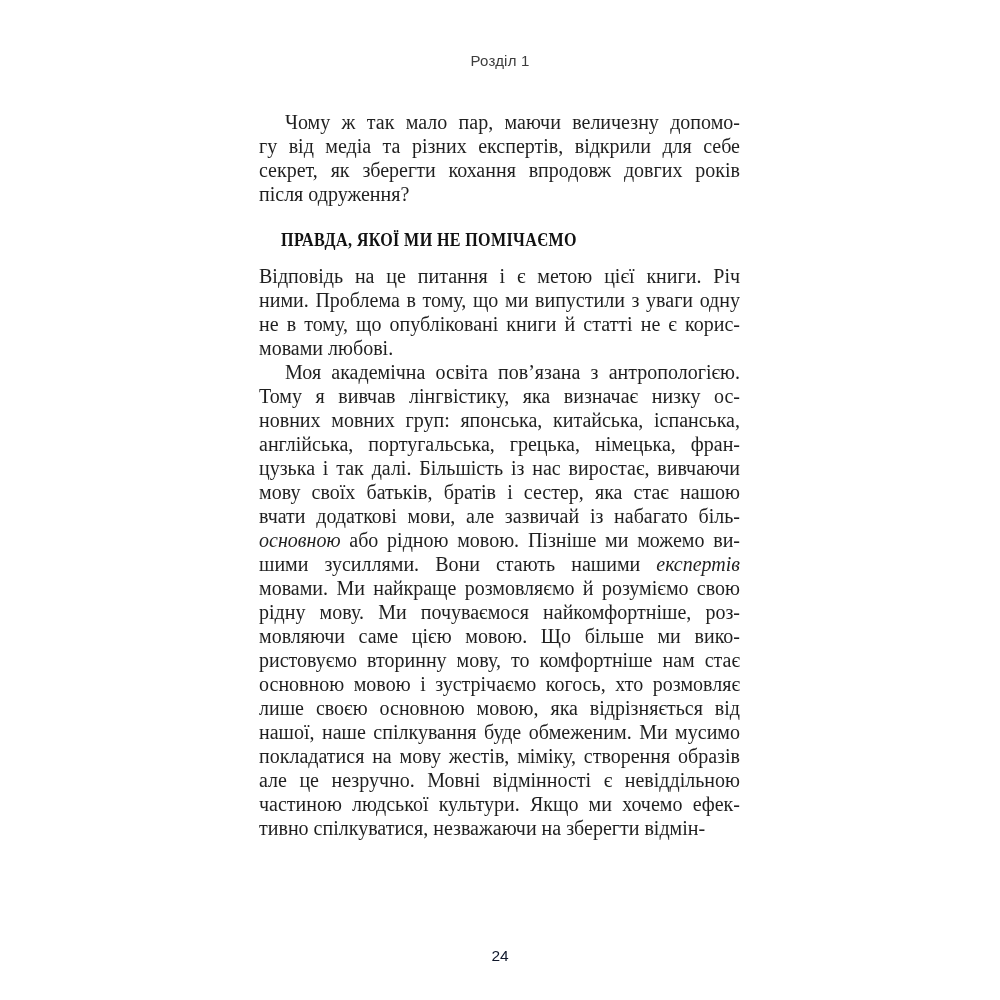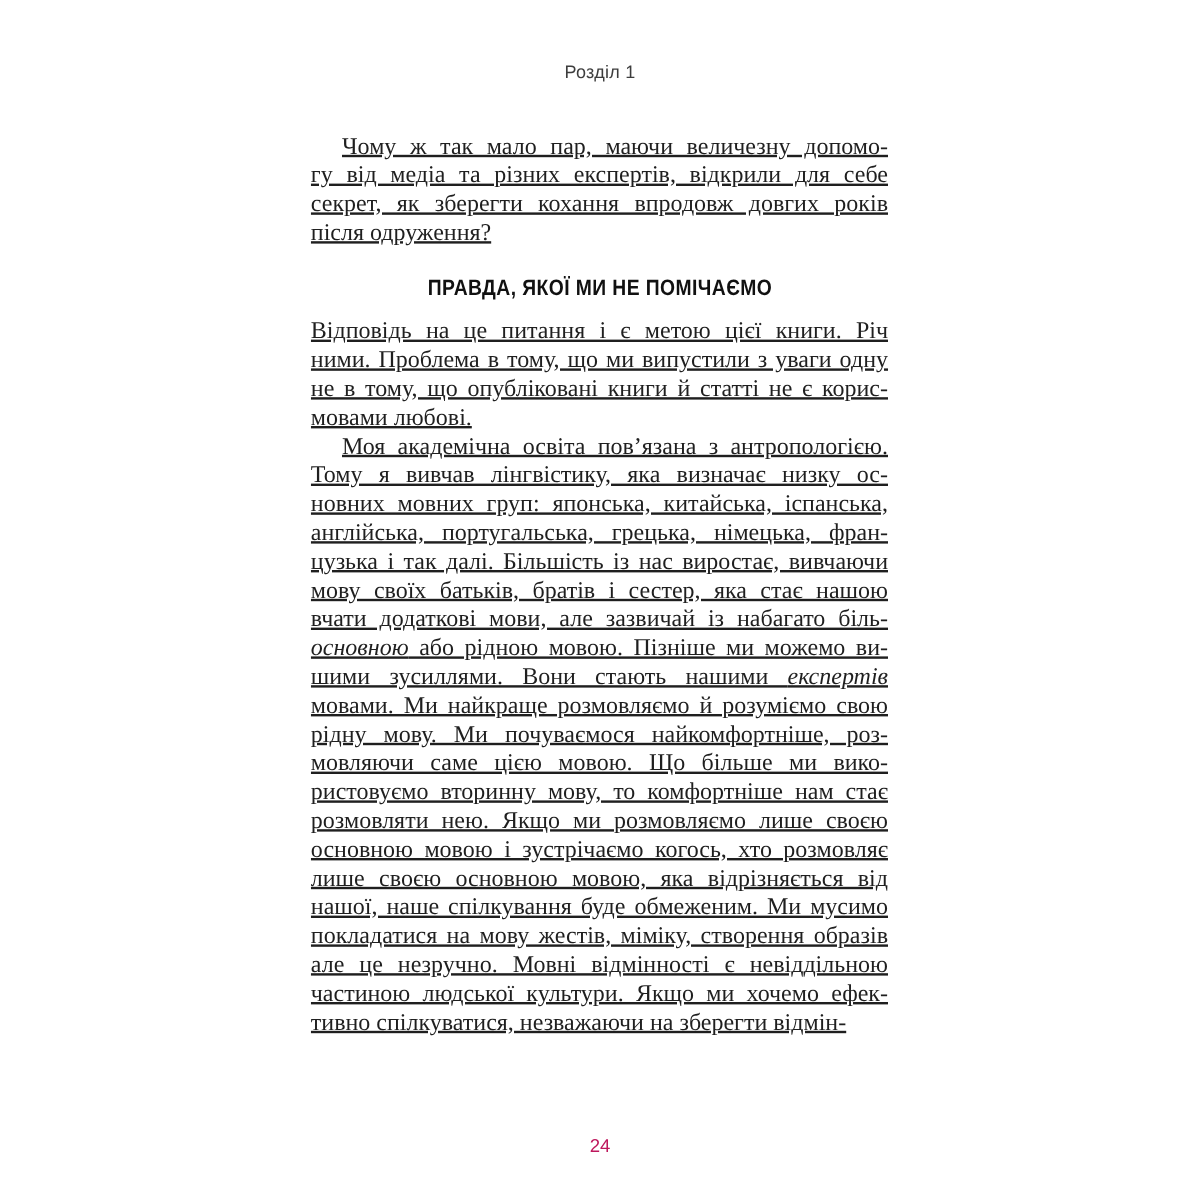--- a/index.html
+++ b/index.html
@@ -29,59 +29,59 @@
     letter-spacing: 0.2px;
   }
   .content {
     position: absolute;
     left: 259px;
     top: 98px;
     width: 481px;
     color: #1f1f1f;
     font-size: 20px;
   }
-  .para { margin: 0; text-decoration: underline; }
+  .para { margin: 0; }
   .line {
     line-height: 24px;
     height: 24px;
     text-align: justify;
     text-align-last: justify;
     overflow: hidden;
   }
   .line.first { padding-left: 26px; }
   .line.last { text-align-last: left; }
   .italic { font-style: italic; }
   .section-heading {
     margin-top: 22px;
     margin-bottom: 12px;
     height: 24px;
     line-height: 24px;
-    text-align: center;
-    font-family: Liberation Sans, sans-serif;
+    text-align: left;
+    font-family: Liberation Serif, serif;
     font-weight: bold;
     font-size: 18.5px;
     color: #111111;
   }
   .heading-inner {
     display: inline-block;
     transform: scaleX(0.87);
     transform-origin: center;
     letter-spacing: 0.4px;
     white-space: nowrap;
   }
   .page-number {
     position: absolute;
     top: 935px;
     left: 0;
     width: 100%;
     text-align: center;
     font-family: "Liberation Sans", sans-serif;
     font-size: 15.5px;
     line-height: 17px;
-    color: #be185d;
+    color: #0f172a;
   }
 </style>
 </head>
 <body>
 
 <div class="page">
   <div class="running-head">Розділ 1</div>
 
   <div class="content">
       <div class="para">
@@ -104,21 +104,20 @@
         <div class="line">англійська, португальська, грецька, німецька, фран-</div>
         <div class="line">цузька і так далі. Більшість із нас виростає, вивчаючи</div>
         <div class="line">мову своїх батьків, братів і сестер, яка стає нашою</div>
         <div class="line">вчати додаткові мови, але зазвичай із набагато біль-</div>
         <div class="line"><span class="italic">основною</span><span> або рідною мовою. Пізніше ми можемо ви-</span></div>
         <div class="line"><span>шими зусиллями. Вони стають нашими </span><span class="italic">експертів</span></div>
         <div class="line">мовами. Ми найкраще розмовляємо й розуміємо свою</div>
         <div class="line">рідну мову. Ми почуваємося найкомфортніше, роз-</div>
         <div class="line">мовляючи саме цією мовою. Що більше ми вико-</div>
         <div class="line">ристовуємо вторинну мову, то комфортніше нам стає</div>
-        <div class="line">розмовляти нею. Якщо ми розмовляємо лише своєю</div>
         <div class="line">основною мовою і зустрічаємо когось, хто розмовляє</div>
         <div class="line">лише своєю основною мовою, яка відрізняється від</div>
         <div class="line">нашої, наше спілкування буде обмеженим. Ми мусимо</div>
         <div class="line">покладатися на мову жестів, міміку, створення образів</div>
         <div class="line">але це незручно. Мовні відмінності є невіддільною</div>
         <div class="line">частиною людської культури. Якщо ми хочемо ефек-</div>
         <div class="line last">тивно спілкуватися, незважаючи на зберегти відмін-</div>
       </div>
     </div>
 

